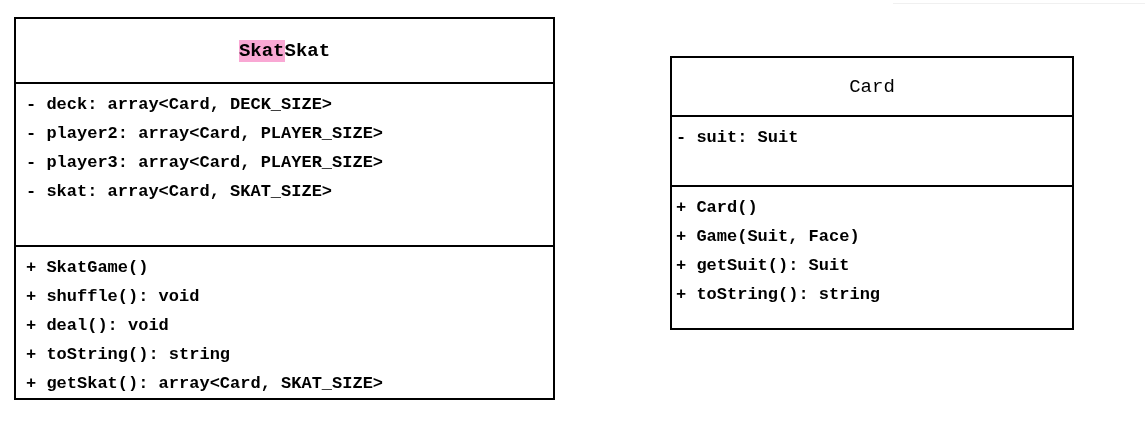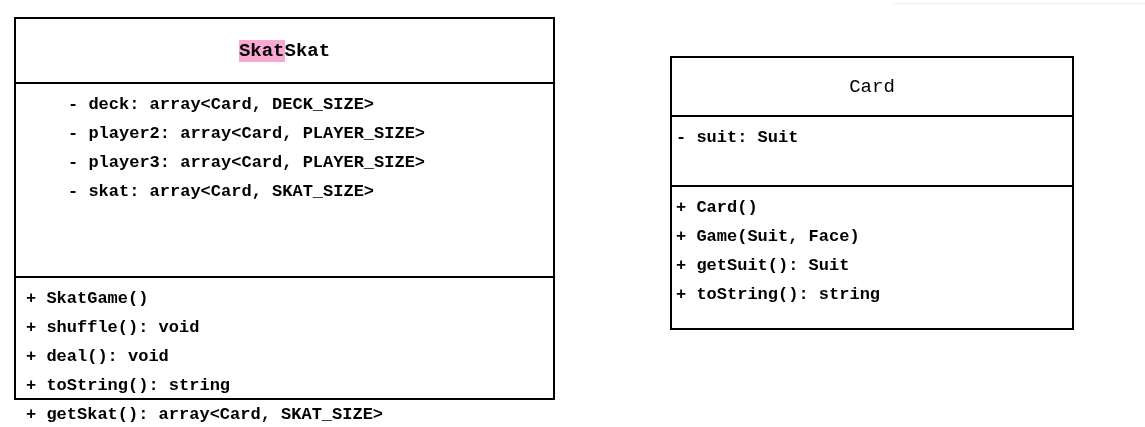--- a/index.html
+++ b/index.html
@@ -69,21 +69,21 @@
   }
 
   
   #skatgame-class {
     left: 14px;
     top: 17px;
     width: 541px;
     height: 383px;
   }
   #skatgame-class .uml-title-compartment { height: 63px; padding: 0; }
-  #skatgame-class .attrs-compartment { height: 194px; padding-left: 42px; }
+  #skatgame-class .attrs-compartment { height: 163px; }
   #skatgame-class .methods-compartment { height: 153px; }
 
   
   #card-class {
     left: 670px;
     top: 56px;
     width: 404px;
     height: 274px;
   }
   #card-class .uml-title-compartment { height: 57px; padding: 0; }

